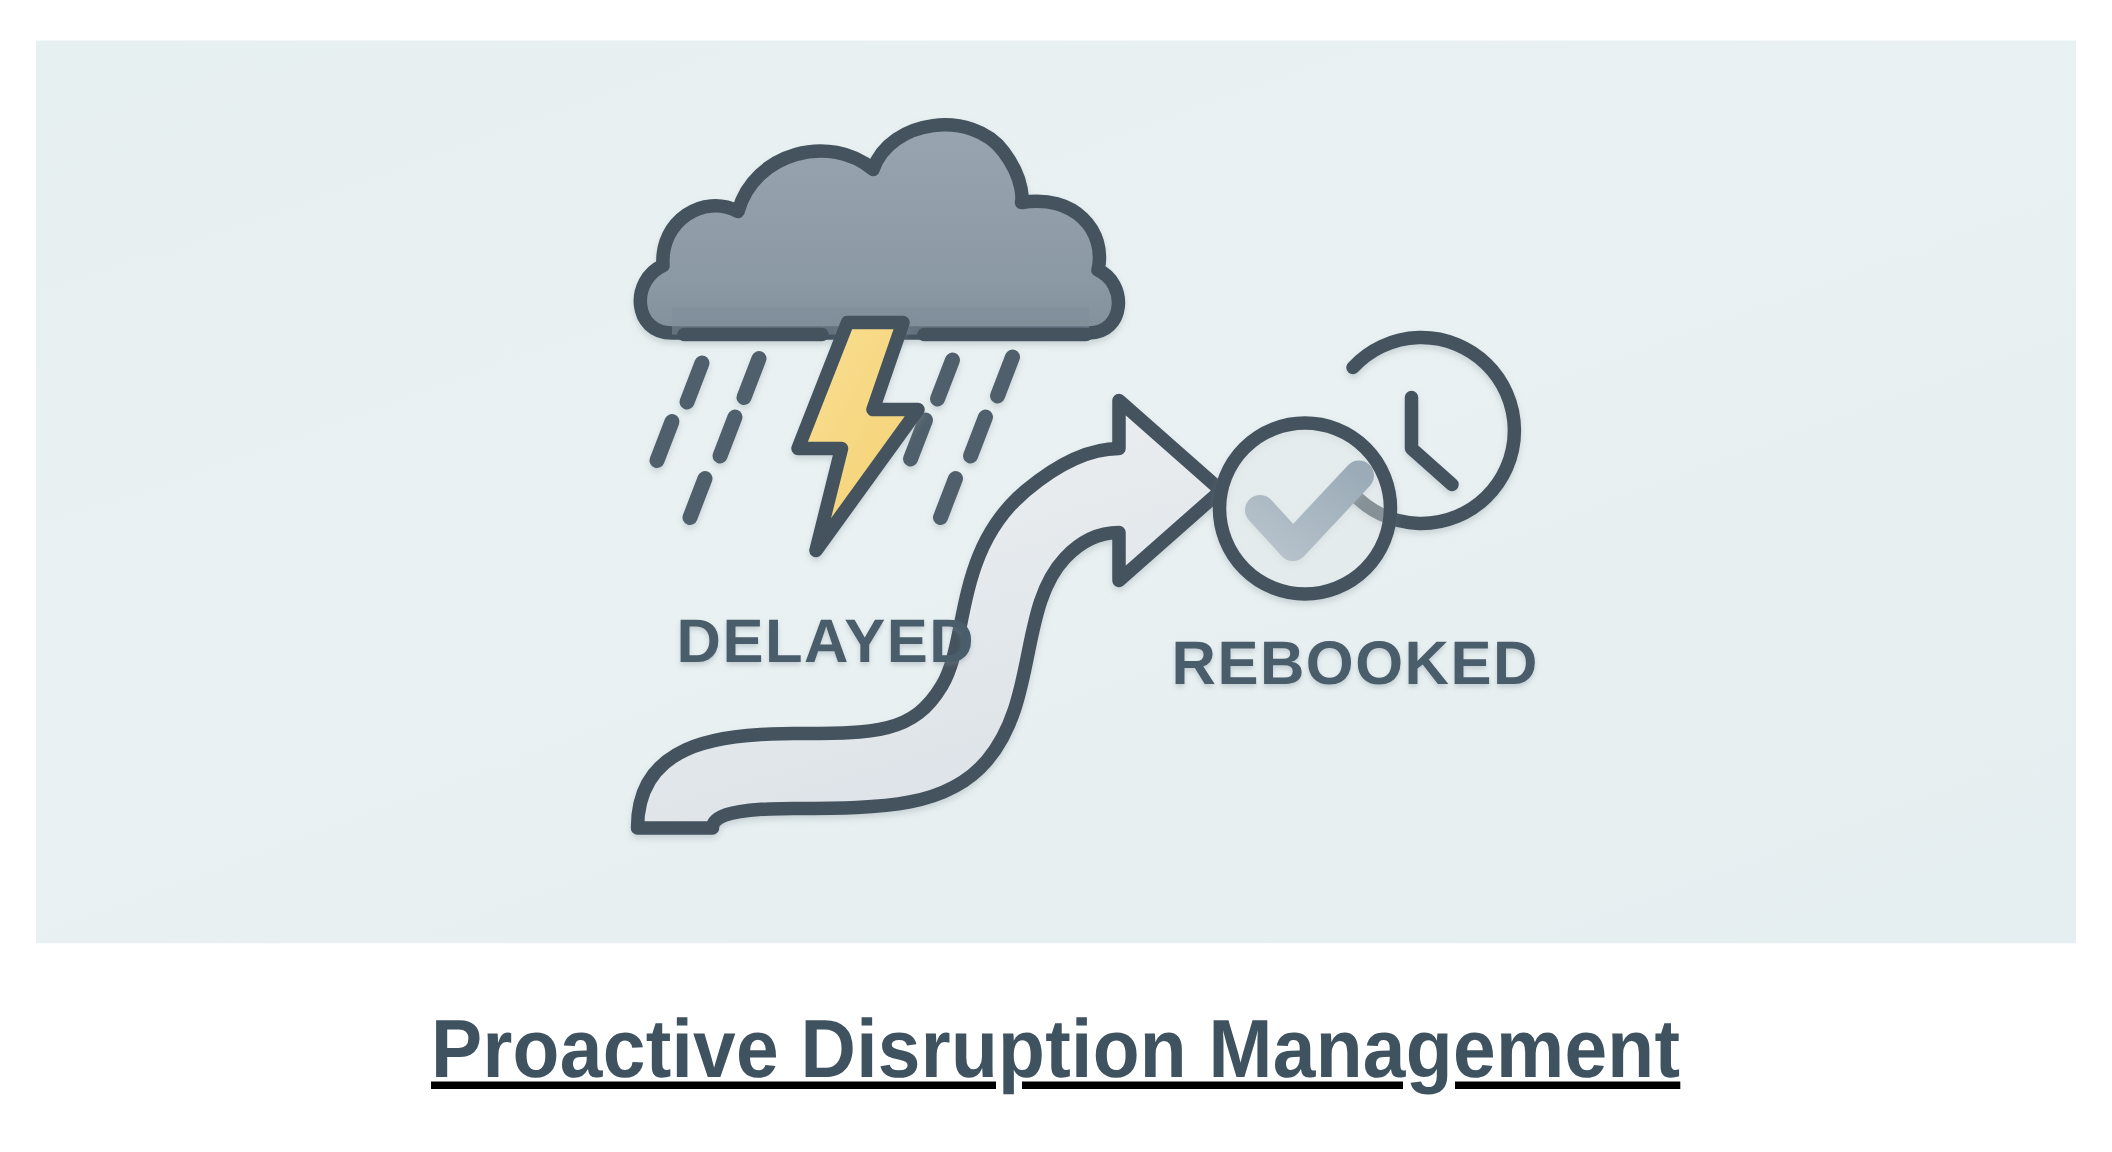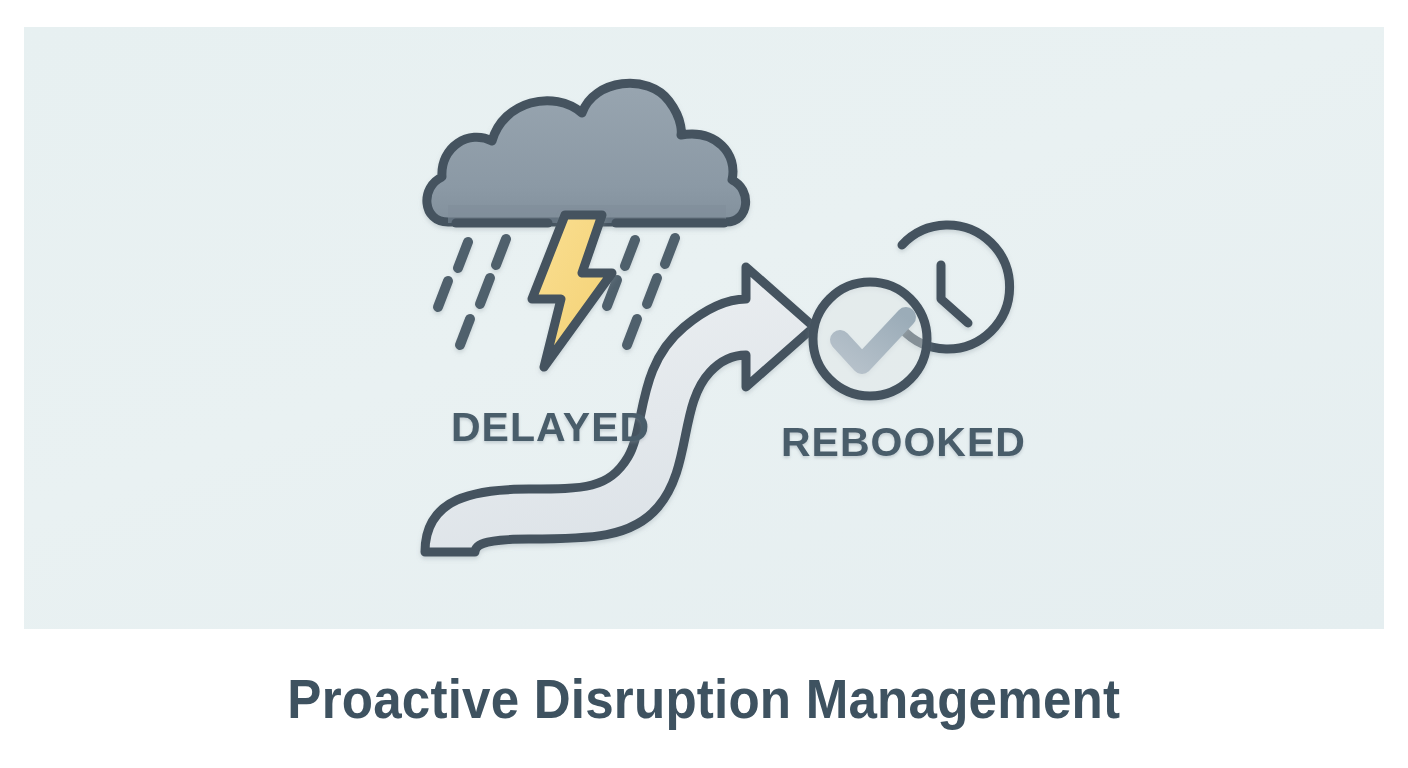--- a/index.html
+++ b/index.html
@@ -41,20 +41,21 @@
   #caption-area {
     position: absolute;
     left: 0;
     top: 629px;
     width: 1408px;
     height: 139px;
     background: #ffffff;
     display: flex;
     align-items: center;
     justify-content: center;
+    text-decoration: underline;
   }
   #caption-text {
     font-family: "Liberation Sans Narrow", "Liberation Sans", sans-serif;
     font-size: 55px;
     font-weight: 700;
     color: #3e5260;
     letter-spacing: 0.2px;
     transform: scaleX(0.93);
     transform-origin: center;
     white-space: nowrap;

